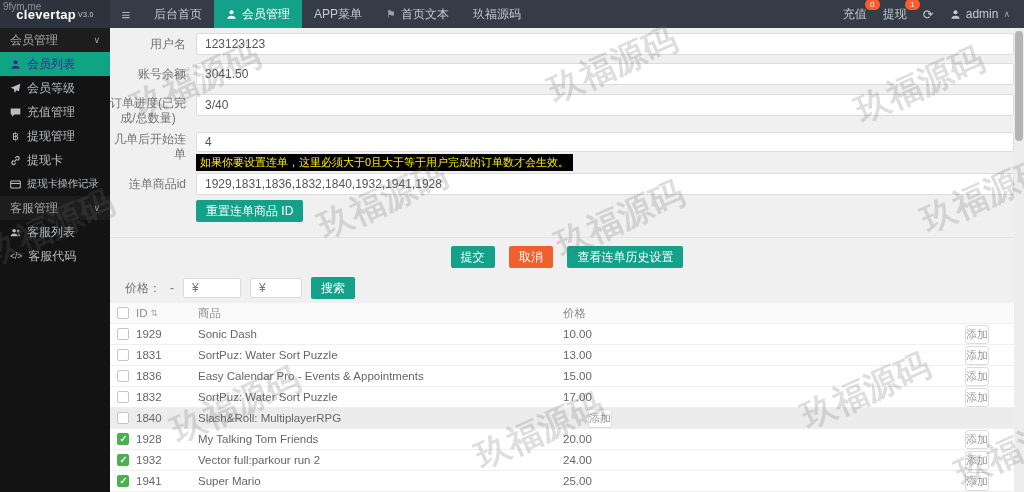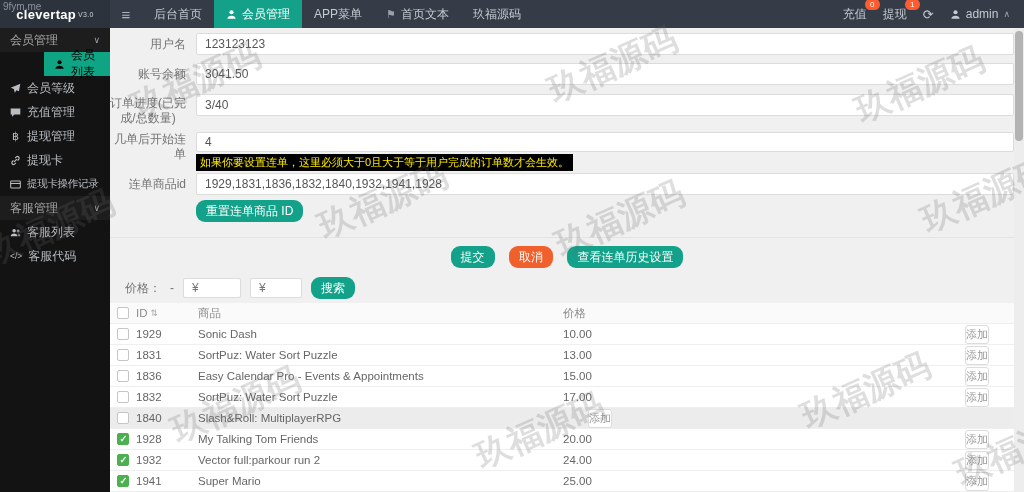--- a/index.html
+++ b/index.html
@@ -21,35 +21,35 @@
   .tb-user{display:flex;align-items:center;gap:5px;}
   .caret{font-size:9px;color:#9aa1ab;}
   .refresh{font-size:13px;color:#c4cad2;}
   
   .sidebar{position:absolute;top:28px;left:0;width:110px;height:464px;background:#131313;
     color:#b9bdc1;font-size:12px;z-index:4;}
   .sb-header{height:24px;display:flex;align-items:center;justify-content:space-between;
     padding:0 10px;background:#1d1d1d;color:#a7a7a7;}
   .sb-item{height:24px;display:flex;align-items:center;gap:6px;padding:0 10px;}
   .sb-item svg{flex:none;}
-  .sb-item.active{background:#0fa584;color:#000000;margin-left:44px;}
+  .sb-item.active{background:#0fa584;color:#4c1d95;}
   .sb-item.tight{font-size:10.5px;letter-spacing:-.3px;text-align:right;}
   
   .main{position:absolute;left:110px;top:28px;width:914px;height:464px;background:#f0f0f0;}
   .frow{position:absolute;left:0;width:100%;}
   .flabel{position:absolute;left:0;top:4px;width:76px;text-align:right;color:#737373;
     font-size:12px;line-height:15px;}
   .fctrl{position:absolute;left:86px;right:10px;}
   input.txt{width:100%;height:22px;box-sizing:border-box;border:1px solid #dcdcdc;border-radius:2px;
     padding:0 8px;font-size:12px;color:#555;background:#fff;font-family:inherit;outline:none;}
   input.short{height:20px;}
   .hint{position:absolute;left:86px;top:126px;background:#000;color:#ffeb00;font-size:11px;
     padding:1px 4px;white-space:nowrap;}
   .btn{display:inline-flex;align-items:center;justify-content:center;height:22px;padding:0 10px;
-    border:none;border-radius:9px;font-size:12px;color:#fff;font-family:inherit;cursor:pointer;}
+    border:none;border-radius:2px;font-size:12px;color:#fff;font-family:inherit;cursor:pointer;}
   .btn-teal{background:#13a18a;}
   .btn-orange{background:#f0602c;}
   .divider{position:absolute;top:209px;left:0;right:0;border-top:1px solid #e3e3e3;}
   .actions{position:absolute;top:218px;left:0;width:100%;text-align:center;}
   .actions .btn{margin:0 5px;}
   .searchrow{position:absolute;top:249px;left:15px;display:flex;align-items:center;gap:9px;
     color:#737373;font-size:12px;}
   .searchrow input{width:58px;}
   .searchrow input.in2{width:52px;}
   

